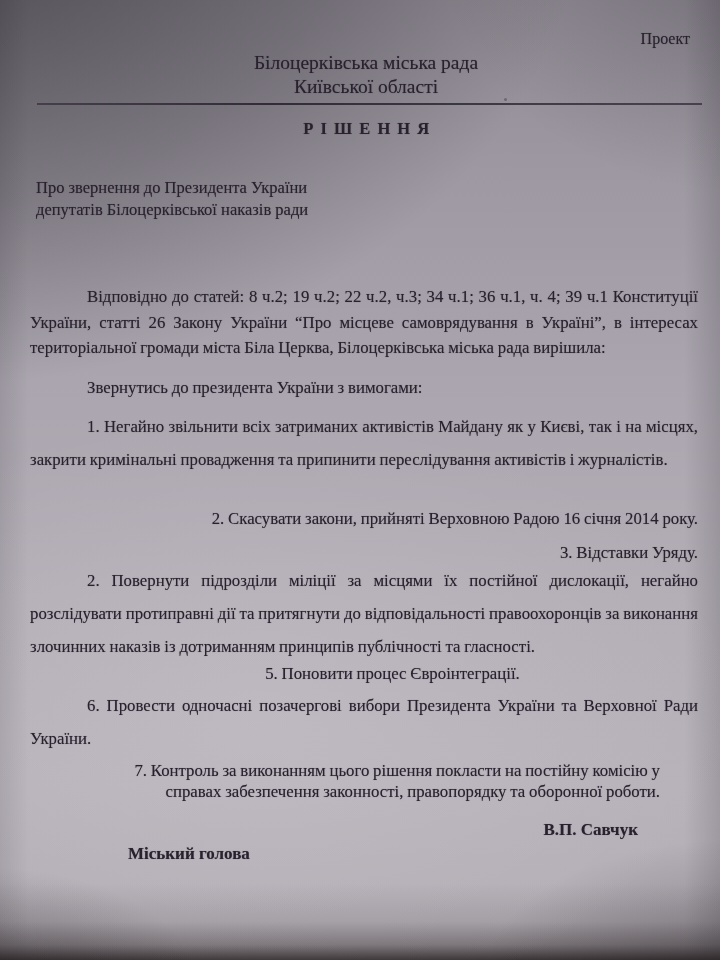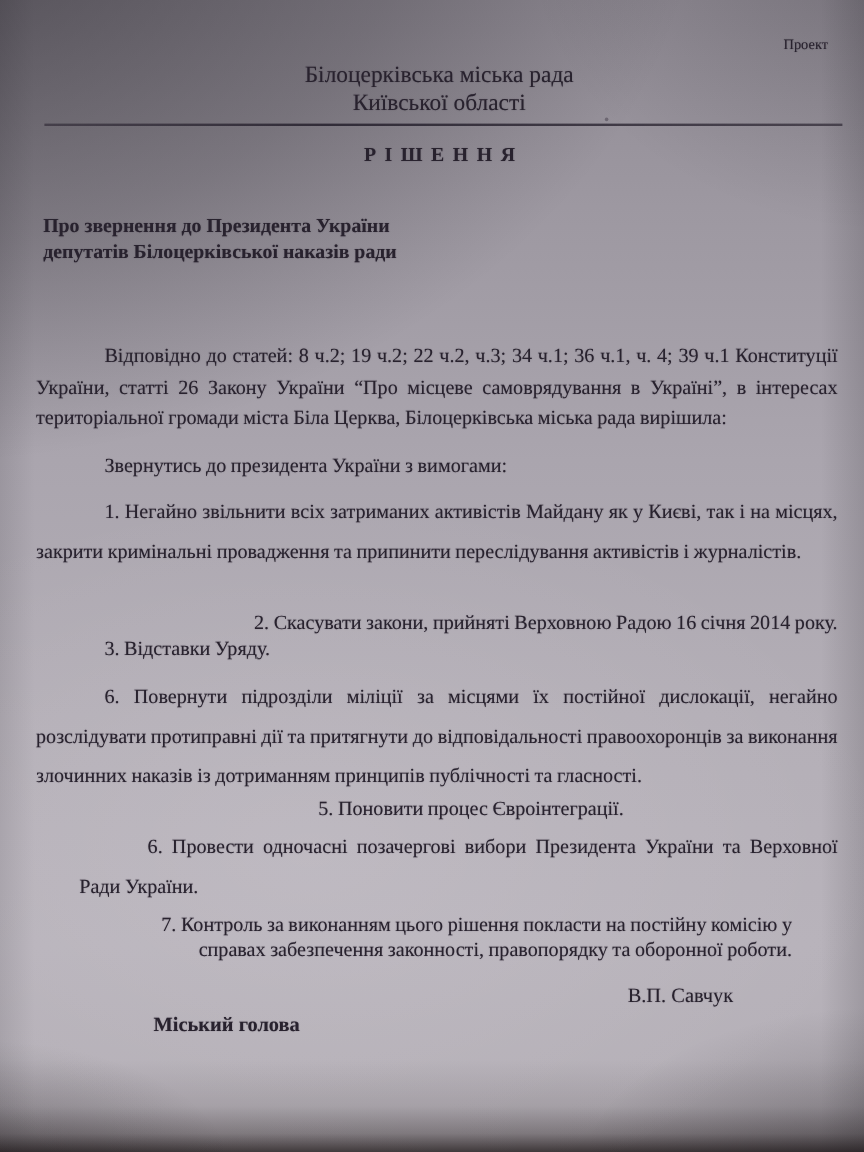--- a/index.html
+++ b/index.html
@@ -21,42 +21,42 @@
       linear-gradient(180deg, #8f8a93 0%, #9d98a1 18%, #aaa5ae 40%, #b3aeb6 62%, #b7b2ba 82%, #b3aeb5 100%);
   }
   .page {
     position: absolute; inset: 0;
     font-family: "Liberation Serif", "DejaVu Serif", serif;
     color: #28222e;
     text-shadow: 0 0 1px rgba(44,38,50,0.45);
     filter: blur(0.25px);
   }
   .abs { position: absolute; }
-  .draft   { top: 30px; right: 30px; font-size: 12px; }
+  .draft   { top: 30px; right: 30px; font-size: 16px; }
   .org     { top: 51px; left: 0; right: 0; text-align: center; font-size: 19.5px; line-height: 24px; transform: translateX(6px); }
   .rule    { top: 103px; left: 37px; width: 665px; height: 2px;
              background: linear-gradient(90deg, rgba(55,49,61,0.75), rgba(45,40,52,0.95) 35%, rgba(55,49,61,0.8)); }
   .speck   { top: 98px; left: 504px; width: 3px; height: 3px; border-radius: 50%; background: rgba(60,54,66,0.45); }
   .doctype { top: 119px; left: 0; right: 0; text-align: center; font-weight: bold;
              font-size: 16.5px; letter-spacing: 1.5px; transform: translateX(7px); }
-  .subject { top: 177px; left: 36px; font-weight: bold; font-size: 16.5px; line-height: 22px; }
+  .subject { top: 177px; left: 36px; font-weight: normal; font-size: 16.5px; line-height: 22px; }
   .body-text { left: 30px; right: 22px; text-indent: 57px; font-size: 16.8px; word-spacing: -0.4px; }
   .preamble { top: 284px; line-height: 25.5px; text-align: justify; }
   .intro    { top: 375px; line-height: 25px; }
   .item     { text-align: justify; }
   .it1 { top: 410px; line-height: 33px; }
   .it2 { top: 506px; line-height: 25px; text-align: right; }
-  .it3 { top: 528px; line-height: 25px; text-align: left; }
+  .it3 { top: 540px; line-height: 25px; text-align: right; }
   .it4 { top: 564px; line-height: 33px; }
   .it5 { top: 661px; line-height: 25px; text-align: center; }
-  .it6 { top: 689px; line-height: 33px; margin-left: 36px; }
+  .it6 { top: 689px; line-height: 33px; }
   .it7 { top: 761px; line-height: 20.5px; text-align: right; right: 60px; }
   .sig  { top: 820px; left: 0; right: 0; height: 24px; font-size: 17px; }
   .sig-title { position: absolute; left: 128px; font-weight: bold; margin-top: 24px; }
-  .sig-name  { position: absolute; right: 109px; font-weight: normal; }
+  .sig-name  { position: absolute; right: 82px; font-weight: bold; }
   p { margin: 0; }
 </style>
 </head>
 <body>
 
 <div class="photo">
   <div class="page">
 
     <div class="abs draft">Проект</div>
 
@@ -75,21 +75,21 @@
       <div>депутатів Білоцерківської наказів ради</div>
     </div>
 
     <p class="abs body-text preamble">Відповідно до статей: 8 ч.2; 19 ч.2; 22 ч.2, ч.3; 34 ч.1; 36 ч.1, ч. 4; 39 ч.1 Конституції України, статті 26 Закону України “Про місцеве самоврядування в Україні”, в інтересах територіальної громади міста Біла Церква, Білоцерківська міська рада вирішила:</p>
 
     <p class="abs body-text intro">Звернутись до президента України з вимогами:</p>
 
     <p class="abs body-text item it1">1. Негайно звільнити всіх затриманих активістів Майдану як у Києві, так і на місцях, закрити кримінальні провадження та припинити переслідування активістів і журналістів.</p>
     <p class="abs body-text item it2">2. Скасувати закони, прийняті Верховною Радою 16 січня 2014 року.</p>
     <p class="abs body-text item it3">3. Відставки Уряду.</p>
-    <p class="abs body-text item it4">6. Повернути підрозділи міліції за місцями їх постійної дислокації, негайно розслідувати протиправні дії та притягнути до відповідальності правоохоронців за виконання злочинних наказів із дотриманням принципів публічності та гласності.</p>
+    <p class="abs body-text item it4">2. Повернути підрозділи міліції за місцями їх постійної дислокації, негайно розслідувати протиправні дії та притягнути до відповідальності правоохоронців за виконання злочинних наказів із дотриманням принципів публічності та гласності.</p>
     <p class="abs body-text item it5">5. Поновити процес Євроінтеграції.</p>
     <p class="abs body-text item it6">6. Провести одночасні позачергові вибори Президента України та Верховної Ради України.</p>
     <p class="abs body-text item it7">7. Контроль за виконанням цього рішення покласти на постійну комісію у справах забезпечення законності, правопорядку та оборонної роботи.</p>
 
     <div class="abs sig">
       <span class="sig-title">Міський голова</span>
       <span class="sig-name">В.П. Савчук</span>
     </div>
 
   </div>

